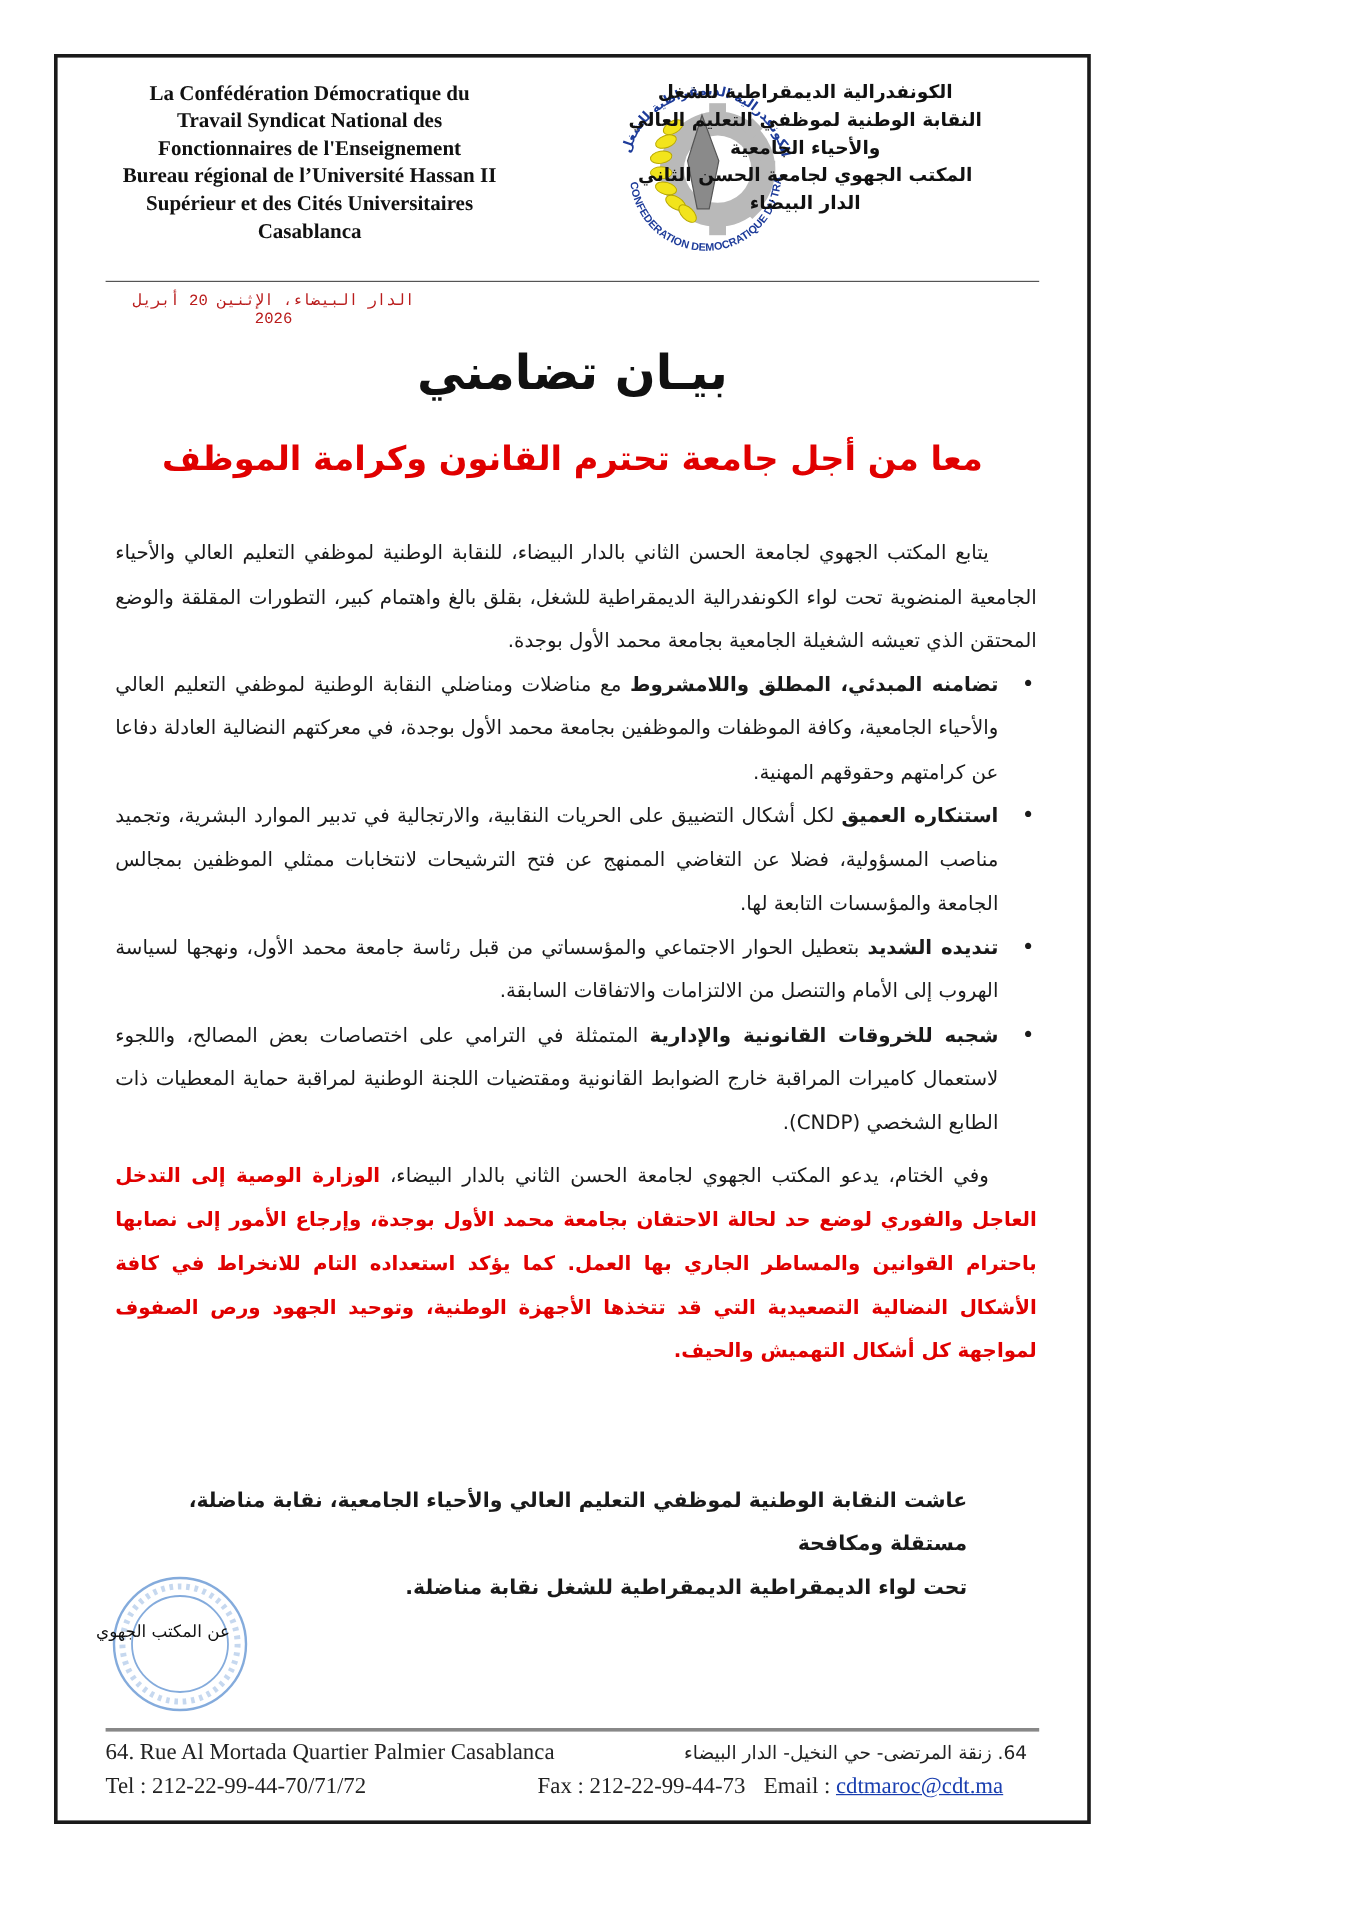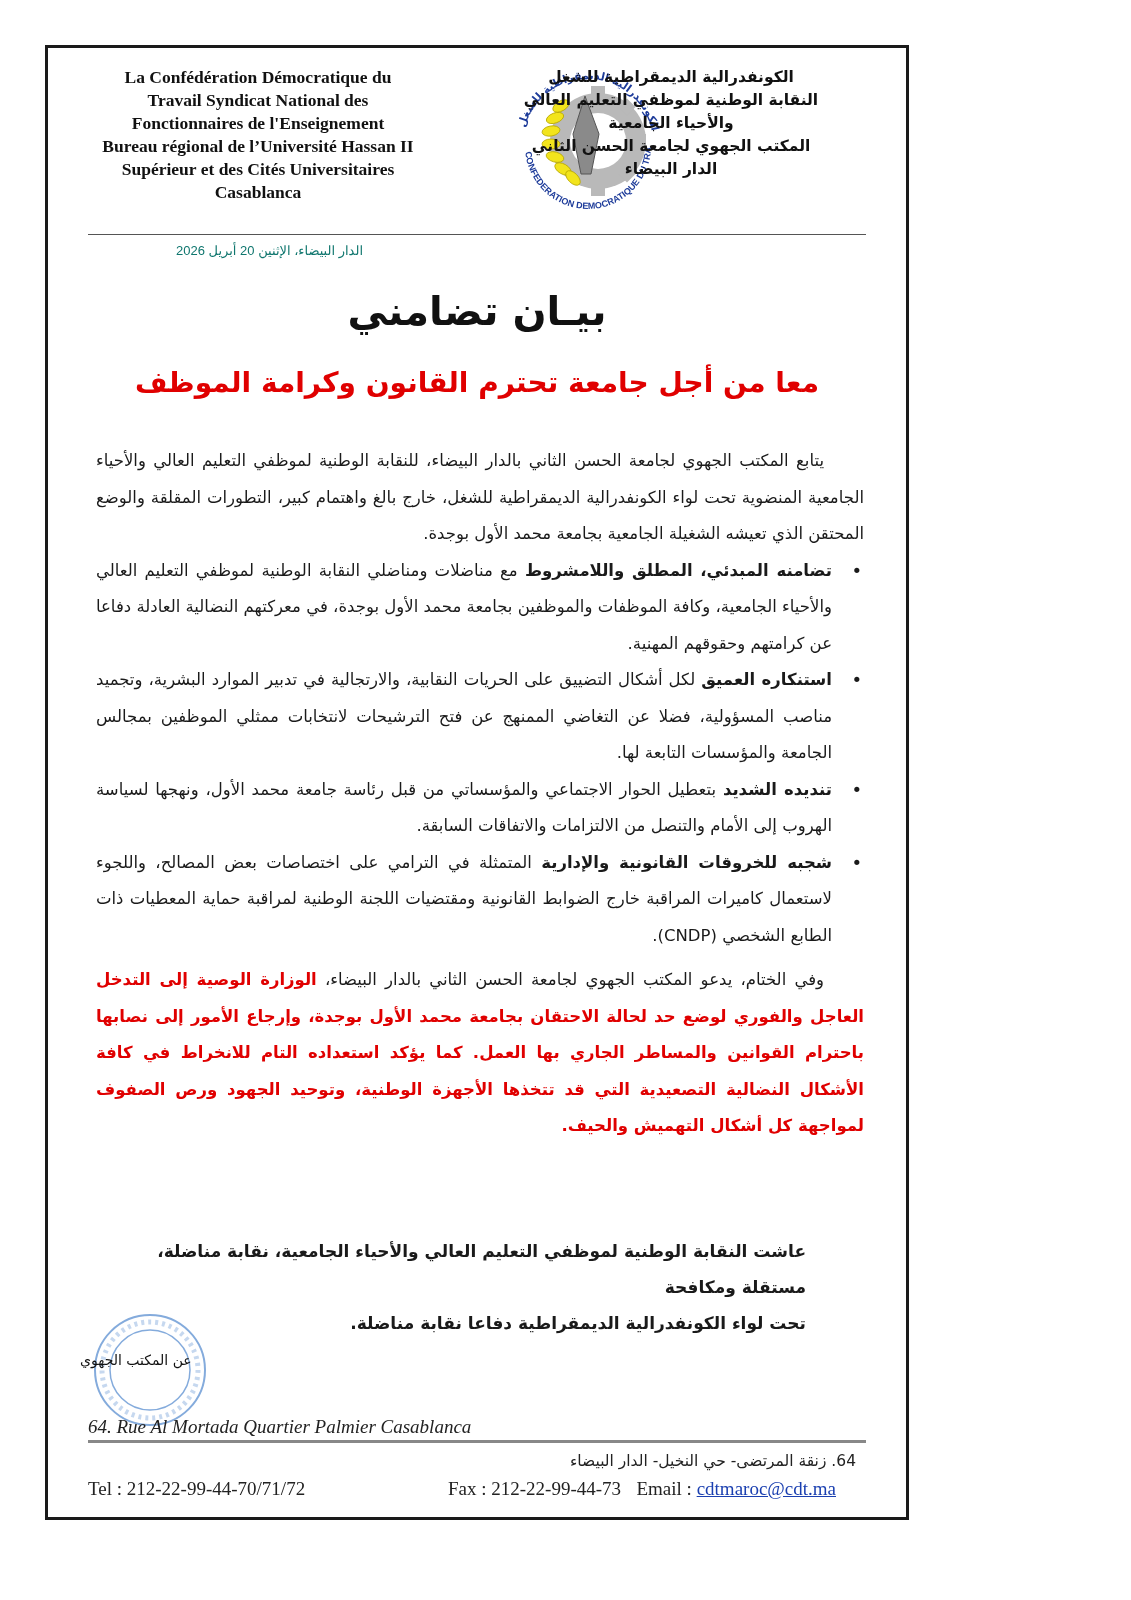--- a/index.html
+++ b/index.html
@@ -15,21 +15,21 @@
   }
   .hdr-ar {
     position: absolute; right: 70px; top: 18px; width: 330px;
     font-family: "DejaVu Sans", sans-serif; font-weight: bold; font-size: 15.5px;
     line-height: 23px; text-align: center; color: #111; direction: rtl;
   }
   .logo { position: absolute; left: 455px; top: 8px; width: 170px; height: 165px; }
   .hdr-line { position: absolute; left: 40px; right: 40px; top: 186px; height: 0; border-top: 1.5px solid #555; }
   .date {
     position: absolute; left: 45px; top: 195px; width: 270px;
-    font-family: Liberation Sans, sans-serif; font-size: 13px; direction: rtl; text-align: right; color: #0f766e;
+    font-family: Liberation Mono, monospace; font-size: 13px; direction: rtl; text-align: center; color: #b91c1c;
   }
   .title {
     position: absolute; left: 0; right: 0; top: 240px; text-align: center;
     font-family: "DejaVu Sans", sans-serif; font-weight: bold; font-size: 40px; color: #111; direction: rtl;
   }
   .subtitle {
     position: absolute; left: 0; right: 0; top: 318px; text-align: center;
     font-family: "DejaVu Sans", sans-serif; font-weight: bold; font-size: 28px; color: #e00000; direction: rtl;
   }
   .body {
@@ -119,42 +119,42 @@
   </div>
 
   <div class="hdr-line"></div>
 
   <div class="date">الدار البيضاء، الإثنين 20 أبريل 2026</div>
 
   <div class="title">بيـان تضامني</div>
   <div class="subtitle">معا من أجل جامعة تحترم القانون وكرامة الموظف</div>
 
   <div class="body">
-    <p class="indent">يتابع المكتب الجهوي لجامعة الحسن الثاني بالدار البيضاء، للنقابة الوطنية لموظفي التعليم العالي والأحياء الجامعية المنضوية تحت لواء الكونفدرالية الديمقراطية للشغل، خارج بالغ واهتمام كبير، التطورات المقلقة والوضع المحتقن الذي تعيشه الشغيلة الجامعية بجامعة محمد الأول بوجدة.</p>
+    <p class="indent">يتابع المكتب الجهوي لجامعة الحسن الثاني بالدار البيضاء، للنقابة الوطنية لموظفي التعليم العالي والأحياء الجامعية المنضوية تحت لواء الكونفدرالية الديمقراطية للشغل، بقلق بالغ واهتمام كبير، التطورات المقلقة والوضع المحتقن الذي تعيشه الشغيلة الجامعية بجامعة محمد الأول بوجدة.</p>
     <ul>
       <li><b>تضامنه المبدئي، المطلق واللامشروط</b><span> مع مناضلات ومناضلي النقابة الوطنية لموظفي التعليم العالي والأحياء الجامعية، وكافة الموظفات والموظفين بجامعة محمد الأول بوجدة، في معركتهم النضالية العادلة دفاعا عن كرامتهم وحقوقهم المهنية.</span></li>
       <li><b>استنكاره العميق</b><span> لكل أشكال التضييق على الحريات النقابية، والارتجالية في تدبير الموارد البشرية، وتجميد مناصب المسؤولية، فضلا عن التغاضي الممنهج عن فتح الترشيحات لانتخابات ممثلي الموظفين بمجالس الجامعة والمؤسسات التابعة لها.</span></li>
       <li><b>تنديده الشديد</b><span> بتعطيل الحوار الاجتماعي والمؤسساتي من قبل رئاسة جامعة محمد الأول، ونهجها لسياسة الهروب إلى الأمام والتنصل من الالتزامات والاتفاقات السابقة.</span></li>
       <li><b>شجبه للخروقات القانونية والإدارية</b><span> المتمثلة في الترامي على اختصاصات بعض المصالح، واللجوء لاستعمال كاميرات المراقبة خارج الضوابط القانونية ومقتضيات اللجنة الوطنية لمراقبة حماية المعطيات ذات الطابع الشخصي (CNDP).</span></li>
     </ul>
     <p class="indent" style="margin-top:8px"><span>وفي الختام، يدعو المكتب الجهوي لجامعة الحسن الثاني بالدار البيضاء، </span><span class="red">الوزارة الوصية إلى التدخل العاجل والفوري لوضع حد لحالة الاحتقان بجامعة محمد الأول بوجدة، وإرجاع الأمور إلى نصابها باحترام القوانين والمساطر الجاري بها العمل. كما يؤكد استعداده التام للانخراط في كافة الأشكال النضالية التصعيدية التي قد تتخذها الأجهزة الوطنية، وتوحيد الجهود ورص الصفوف لمواجهة كل أشكال التهميش والحيف.</span></p>
   </div>
 
   <div class="closing">
     <div>عاشت النقابة الوطنية لموظفي التعليم العالي والأحياء الجامعية، نقابة مناضلة، مستقلة ومكافحة</div>
-    <div>تحت لواء الكونفدرالية الديمقراطية دفاعا نقابة مناضلة.</div>
+    <div>تحت لواء الديمقراطية الديمقراطية للشغل نقابة مناضلة.</div>
   </div>
 
   <svg class="stamp" viewBox="0 0 120 120">
     <circle cx="60" cy="60" r="55" fill="none" stroke="#5b8fd0" stroke-width="2" opacity="0.75"></circle>
     <circle cx="60" cy="60" r="40" fill="none" stroke="#5b8fd0" stroke-width="1.5" opacity="0.75"></circle>
     <circle cx="60" cy="60" r="48" fill="none" stroke="#5b8fd0" stroke-width="5" stroke-dasharray="3 4" opacity="0.35"></circle>
   </svg>
   <div class="sig">عن المكتب الجهوي</div>
 
   <div class="ft-line"></div>
-  <div class="ft" style="left:40px; top:1368px;font-style:italic;">64. Rue Al Mortada Quartier Palmier Casablanca</div>
+  <div class="ft" style="left:40px; top:1402px;">64. Rue Al Mortada Quartier Palmier Casablanca</div>
   <div class="ft ft-ar" style="right:50px; top:1404px;">64. زنقة المرتضى- حي النخيل- الدار البيضاء</div>
   <div class="ft" style="left:40px; top:1430px;">Tel : 212-22-99-44-70/71/72</div>
   <div class="ft" style="left:400px; top:1430px;">Fax : 212-22-99-44-73</div>
   <div class="ft" style="right:70px; top:1430px;"><span>Email : </span><a>cdtmaroc@cdt.ma</a></div>
 
 </div>
 
 </body></html>

